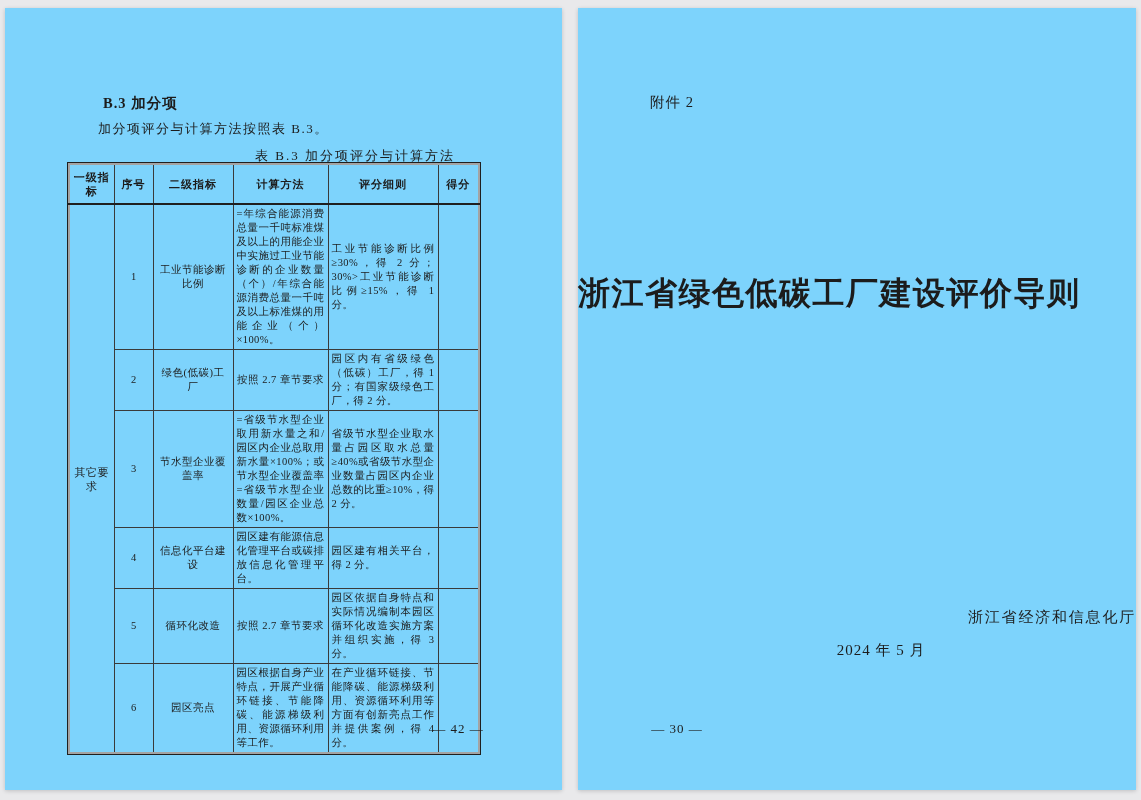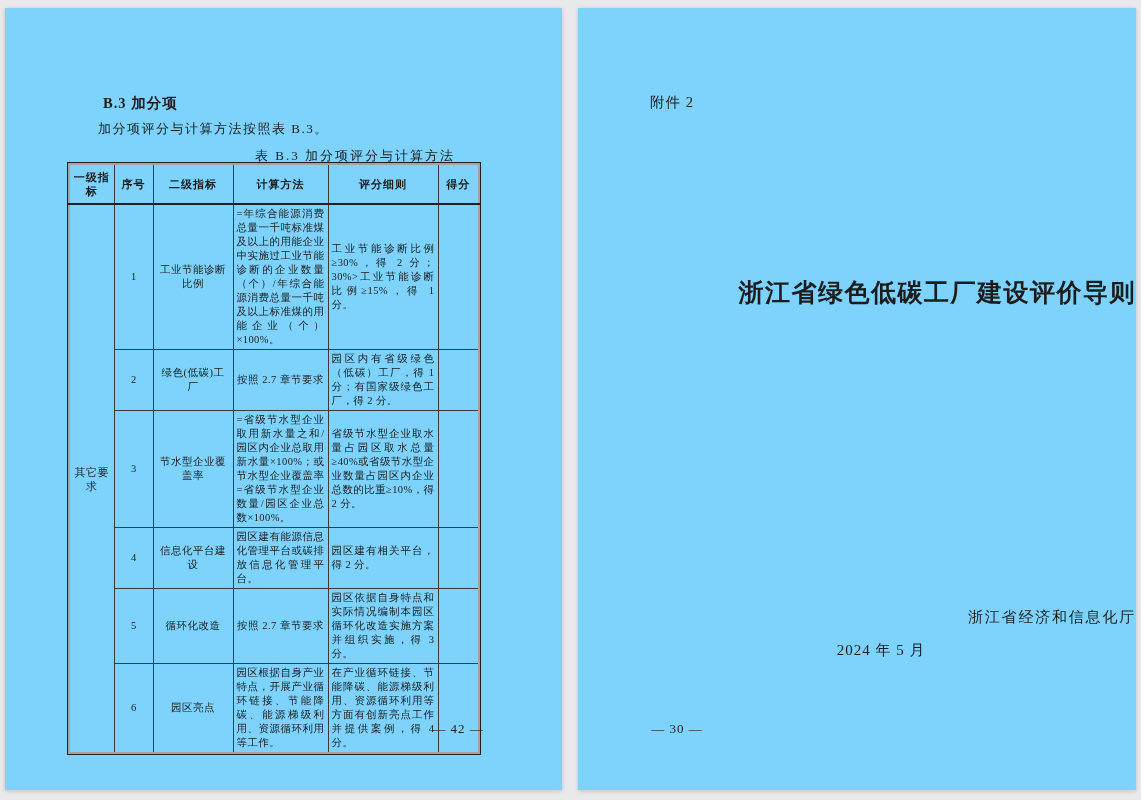--- a/index.html
+++ b/index.html
@@ -63,22 +63,22 @@
   .pageno-left  { left:398px; }
   .pageno-right { left:44px; }
 
   
   .attach-label {
     position:absolute; left:72px; top:85px;
     font-size:14.5px; letter-spacing:1px;
   }
   .doc-title {
     position:absolute; left:0; top:266px; width:100%;
-    text-align:right; font-weight:bold;
-    font-size:25px; line-height:38px; letter-spacing:1.5px;
+    text-align:left; font-weight:bold;
+    font-size:32px; line-height:38px; letter-spacing:1.5px;
   }
   .issuer {
     position:absolute; left:0; top:600px; width:100%;
     text-align:right; font-size:15px; letter-spacing:1.8px;
   }
   .pub-date {
     position:absolute; left:0; top:633px; width:100%;
     text-align:center; font-size:15px; letter-spacing:1px;
     text-indent:20px;
     padding-left:28px;

